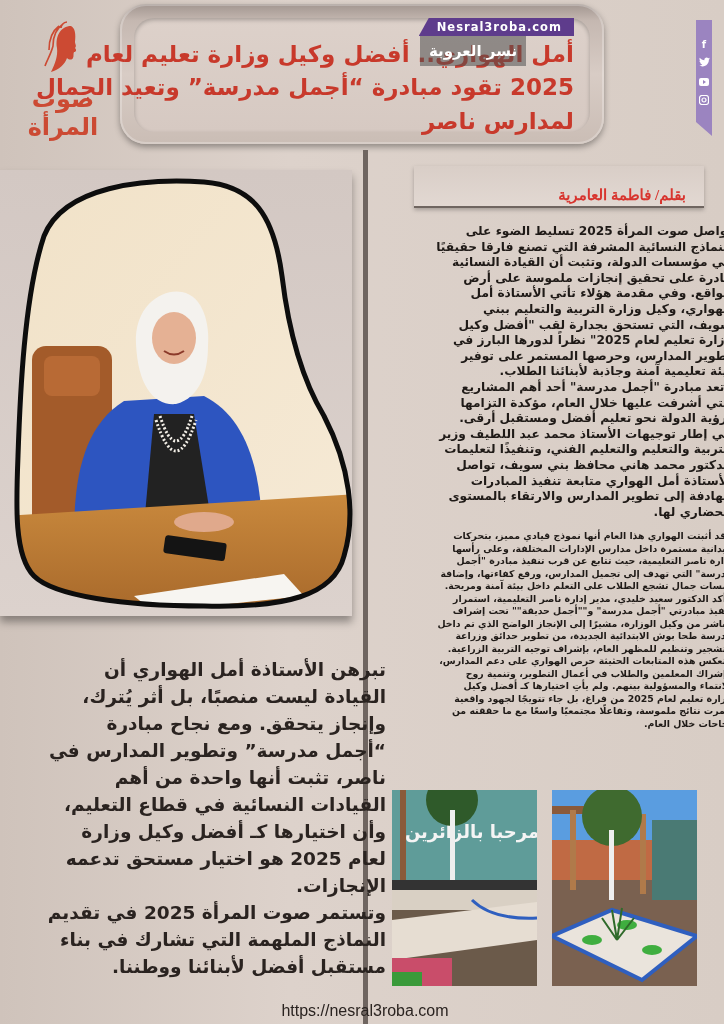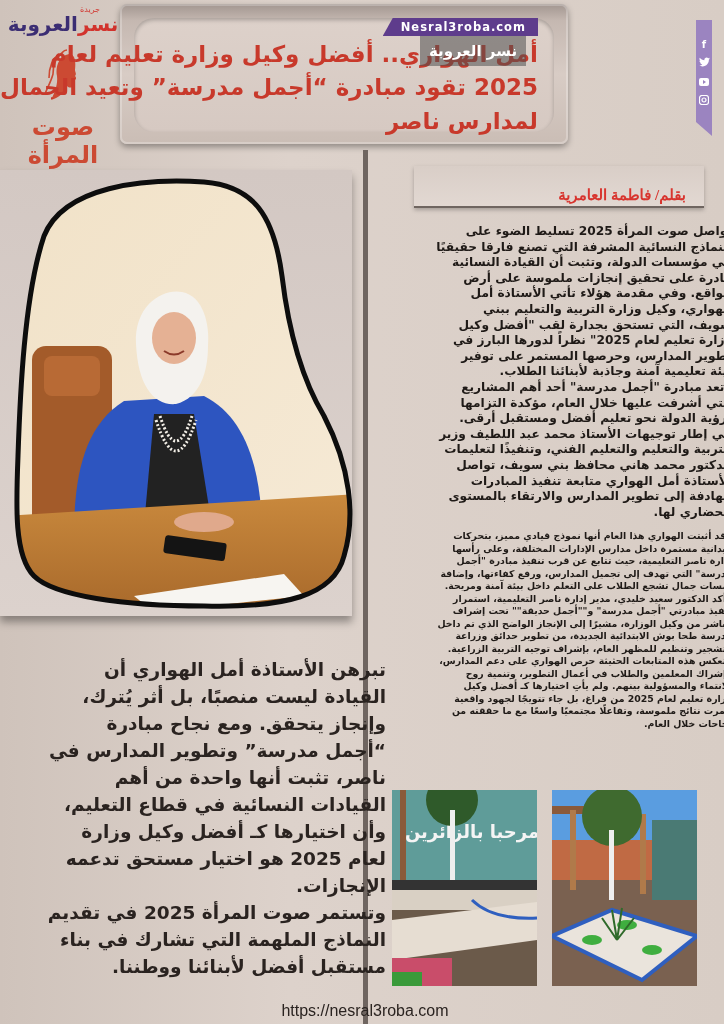--- a/index.html
+++ b/index.html
@@ -15,22 +15,22 @@
   .paper-logo { display: flex; flex-direction: column; align-items: center; line-height: 1; }
   .paper-logo .small { font-size: 8px; color: #d2332d; align-self: flex-end; margin-right: 18px; }
   .paper-logo .big { font-size: 20px; font-weight: bold; letter-spacing: -1px; }
   .paper-logo .big .red { color: #d2332d; }
   .paper-logo .big .navy { color: #3b2d73; }
   .woman-icon { margin: 14px auto 4px; width: 44px; height: 58px; }
   .section-name { color: #cc4a33; font-weight: bold; font-size: 24px; line-height: 1.15; }
 
   
   .banner {
-    position: absolute; left: 120px; top: 4px; width: 448px; height: 140px;
-    border-radius: 7px;
+    position: absolute; left: 120px; top: 4px; width: 484px; height: 140px;
+    border-radius: 26px;
     background: linear-gradient(180deg, #a29690 0%, #c5b8b1 12%, #d8ccc5 50%, #cabdb5 100%);
     box-shadow: 0 3px 6px rgba(0,0,0,.35), inset 0 0 0 2px rgba(255,255,255,.25);
   }
   .banner-inner {
     position: absolute; left: 14px; right: 14px; top: 14px; bottom: 12px;
     border-radius: 20px;
     background: linear-gradient(180deg, #ddd1ca 0%, #d6c9c2 100%);
     box-shadow: inset 0 2px 4px rgba(0,0,0,.25);
   }
   .headline {
@@ -101,26 +101,20 @@
 
   .footer-url {
     position: absolute; left: 3px; width: 724px; top: 1002px; text-align: center;
     font-family: "Liberation Sans", sans-serif; font-size: 16px; color: #2a2320;
   }
 </style>
 </head>
 <body>
 
 <div class="brand-col">
-  <div class="paper-logo">
-    <span class="small">جريدة</span>
-    <span class="big" dir="rtl">
-      <span class="red">نسر</span><span class="navy">العروبة</span>
-    </span>
-  </div>
   <svg class="woman-icon" viewBox="0 0 44 58">
     <path d="M30 6 C20 6 14 16 16 28 C17 36 14 44 10 52 C18 50 24 44 26 38 C28 40 31 40 32 38 C33 36 32 34 33 32 C35 32 36 30 34 28 C36 26 34 24 34 22 C35 14 34 8 30 6 Z" fill="#cc4a33"></path>
     <path d="M22 4 C16 8 12 16 12 26 C10 34 6 40 4 46 M18 6 C10 12 8 22 8 30 M26 2 C22 2 20 6 20 8" stroke="#cc4a33" stroke-width="1.6" fill="none"></path>
   </svg>
   <div class="section-name">
     <div>صوت</div>
     <div>المرأة</div>
   </div>
 </div>
 

